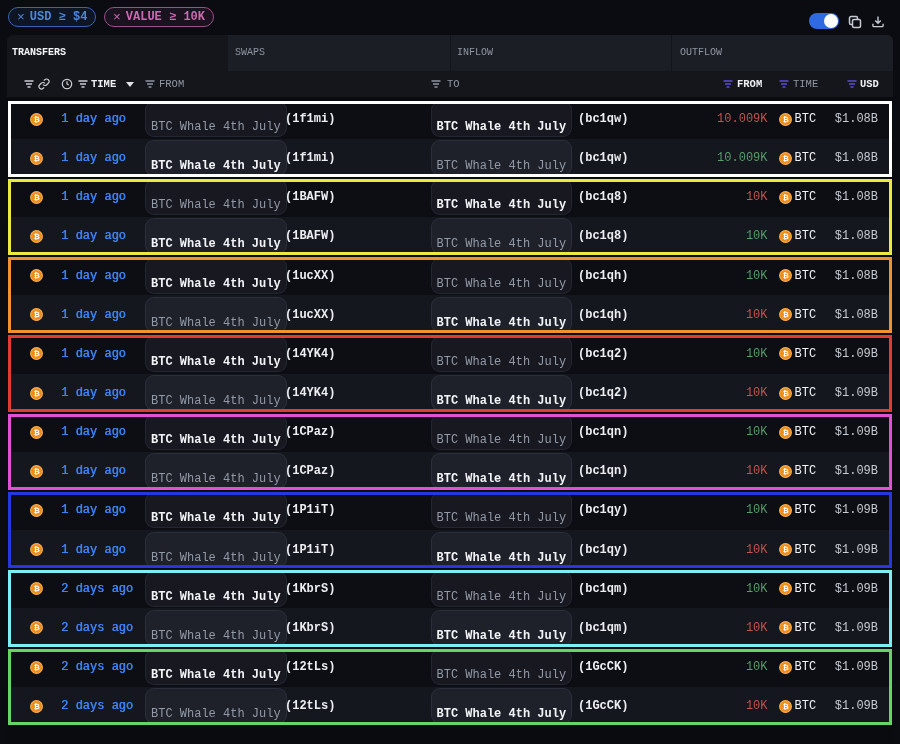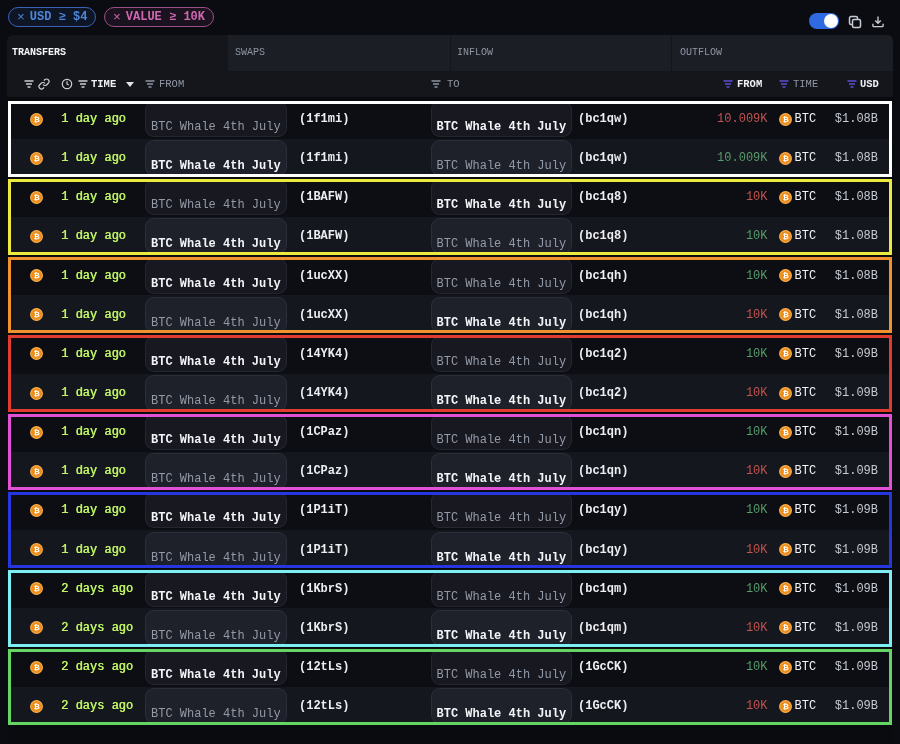--- a/index.html
+++ b/index.html
@@ -40,23 +40,23 @@
   .row { position:relative; height:39.15px; }
   .row.dark { background:#0d0e13; }
   .row.lite { background:#15171e; }
   .frame { position:absolute; left:0; top:1px; right:0; bottom:1px; border:3px solid #fff; z-index:6; pointer-events:none; }
   .gapstrip { position:absolute; left:-1px; right:-1px; bottom:0; height:1.2px; background:#0a0b0f; z-index:5; }
 
   
   .cell { position:absolute; top:0; height:39px; display:flex; align-items:center; z-index:3; }
   .btc { width:13px; height:13px; }
   .c-ico  { left:21.5px; }
-  .c-time { left:53px; color:#bef264; font-size:12px; text-shadow:0.5px 0 0 currentColor; }
+  .c-time { left:53px; color:#3b82f6; font-size:12px; text-shadow:0.5px 0 0 currentColor; }
   .c-fpill { left:137px; }
-  .c-faddr { left:291px;justify-content:flex-end; }
+  .c-faddr { left:277px;justify-content:flex-end; }
   .c-tpill { left:422.5px; }
   .c-taddr { left:570px; }
   .c-val  { left:660px; width:99.5px; justify-content:flex-end; font-size:12px; }
   .c-val.red { color:#c15350; }
   .c-val.grn { color:#579c6b; }
   .c-tok  { left:770.5px; }
   .c-tok span { margin-left:3px; color:#f2f4f7; font-size:12px; font-weight:normal; }
   .c-usd  { left:800px; width:70px; justify-content:flex-end; color:#c6cad2; font-size:12px; }
 
   .pill { height:18px; line-height:17px; padding:17px 5px; border-radius:9px; background:rgba(145,160,200,0.075); border:1px solid rgba(145,160,200,0.11); font-size:12px; color:#939aa7; white-space:nowrap; }

